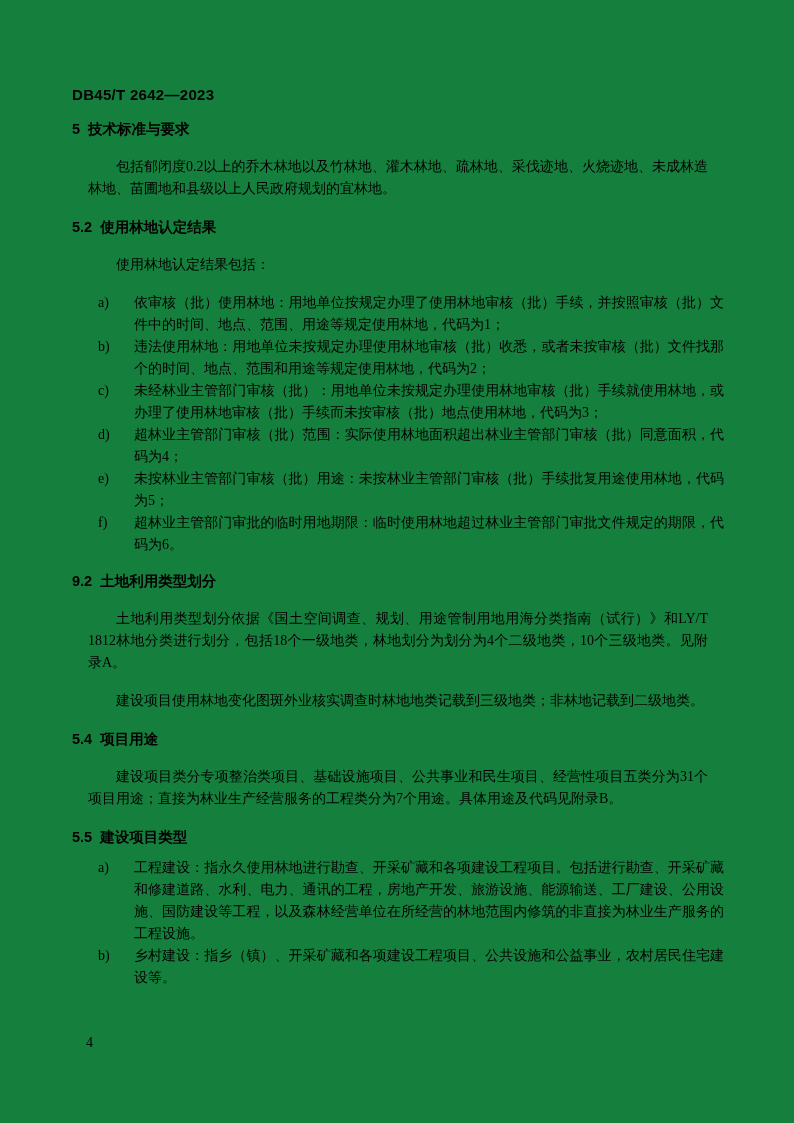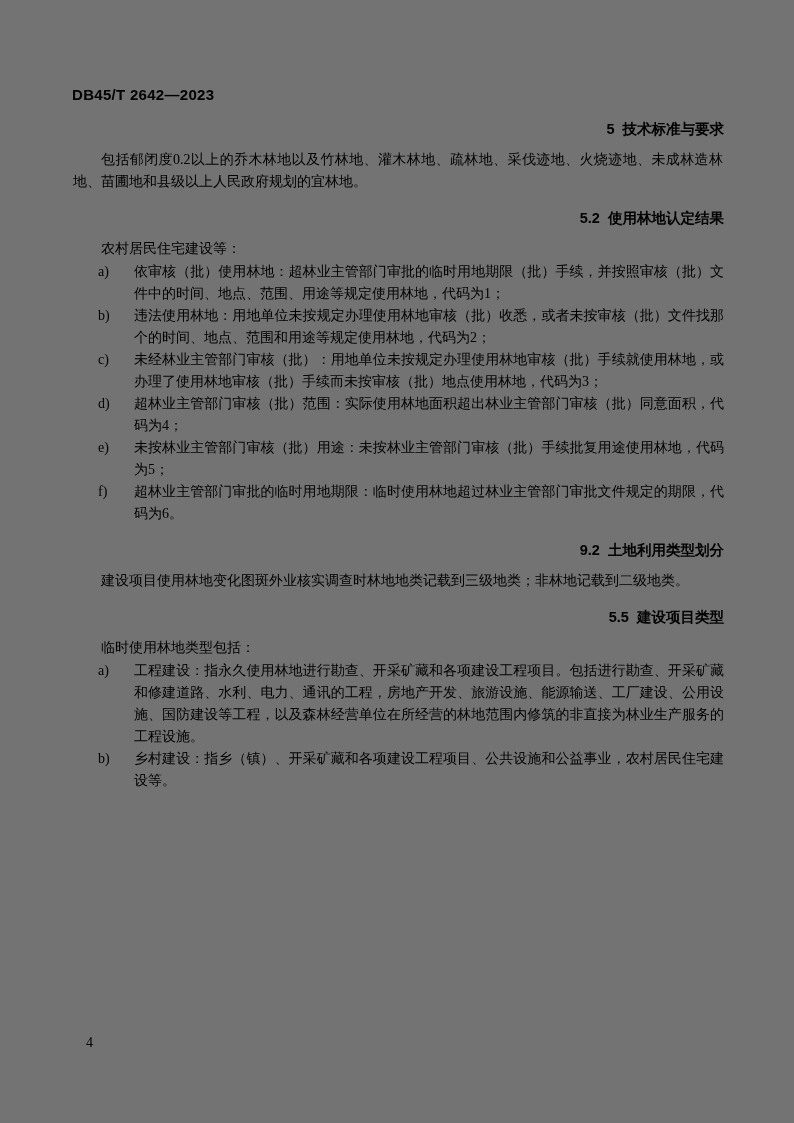--- a/index.html
+++ b/index.html
@@ -8,21 +8,21 @@
     width: 794px;
     height: 1123px;
     font-family: "Liberation Serif", "DejaVu Serif", serif;
     color: #000000;
     -webkit-font-smoothing: antialiased;
   }
   .page {
     position: relative;
     width: 794px;
     height: 1123px;
-    background: #737373;
+    background: #15803d;
     overflow: hidden;
   }
   .doc-header {
     position: absolute;
     top: 86px;
     left: 72px;
     right: 70px;
   }
   .doc-code {
     font-family: "Liberation Sans", "DejaVu Sans", sans-serif;
@@ -39,26 +39,26 @@
     line-height: 22px;
     text-align: justify;
   }
   .sec-title {
     font-family: "Liberation Sans", "DejaVu Sans", sans-serif;
     font-size: 14.5px;
     font-weight: 700;
     line-height: 22px;
     margin: 14px 0 9px 0;
     white-space: pre-wrap;
-    text-align: right;
+    text-align: left;
   }
   .sec-title.first { margin-top: 0; }
   .para {
     text-indent: 2em;
-    margin: 1px;
+    margin: 16px;
   }
   .list {
     margin: 0;
   }
   .list-item {
     display: flex;
     margin-left: 26px;
   }
   .li-label {
     flex: 0 0 36px;
@@ -87,25 +87,25 @@
   <div class="doc-body">
 
     <h2 class="sec-title first">5  技术标准与要求</h2>
 
     <section>
       <p class="para">包括郁闭度0.2以上的乔木林地以及竹林地、灌木林地、疏林地、采伐迹地、火烧迹地、未成林造林地、苗圃地和县级以上人民政府规划的宜林地。</p>
     </section>
 
     <section>
       <h3 class="sec-title">5.2  使用林地认定结果</h3>
-      <p class="para">农村居民住宅建设等：</p>
+      <p class="para">使用林地认定结果包括：</p>
       <div class="list">
         <div class="list-item">
           <span class="li-label">a)</span>
-          <span class="li-text">依审核（批）使用林地：超林业主管部门审批的临时用地期限（批）手续，并按照审核（批）文件中的时间、地点、范围、用途等规定使用林地，代码为1；</span>
+          <span class="li-text">依审核（批）使用林地：用地单位按规定办理了使用林地审核（批）手续，并按照审核（批）文件中的时间、地点、范围、用途等规定使用林地，代码为1；</span>
         </div>
         <div class="list-item">
           <span class="li-label">b)</span>
           <span class="li-text">违法使用林地：用地单位未按规定办理使用林地审核（批）收悉，或者未按审核（批）文件找那个的时间、地点、范围和用途等规定使用林地，代码为2；</span>
         </div>
         <div class="list-item">
           <span class="li-label">c)</span>
           <span class="li-text">未经林业主管部门审核（批）：用地单位未按规定办理使用林地审核（批）手续就使用林地，或办理了使用林地审核（批）手续而未按审核（批）地点使用林地，代码为3；</span>
         </div>
         <div class="list-item">
@@ -118,29 +118,31 @@
         </div>
         <div class="list-item">
           <span class="li-label">f)</span>
           <span class="li-text">超林业主管部门审批的临时用地期限：临时使用林地超过林业主管部门审批文件规定的期限，代码为6。</span>
         </div>
       </div>
     </section>
 
     <section>
       <h3 class="sec-title">9.2  土地利用类型划分</h3>
+      <p class="para">土地利用类型划分依据《国土空间调查、规划、用途管制用地用海分类指南（试行）》和LY/T 1812林地分类进行划分，包括18个一级地类，林地划分为划分为4个二级地类，10个三级地类。见附录A。</p>
       <p class="para">建设项目使用林地变化图斑外业核实调查时林地地类记载到三级地类；非林地记载到二级地类。</p>
     </section>
 
     <section>
+      <h3 class="sec-title">5.4  项目用途</h3>
+      <p class="para">建设项目类分专项整治类项目、基础设施项目、公共事业和民生项目、经营性项目五类分为31个项目用途；直接为林业生产经营服务的工程类分为7个用途。具体用途及代码见附录B。</p>
     </section>
 
     <section>
       <h3 class="sec-title">5.5  建设项目类型</h3>
-      <p class="para">临时使用林地类型包括：</p>
       <div class="list">
         <div class="list-item">
           <span class="li-label">a)</span>
           <span class="li-text">工程建设：指永久使用林地进行勘查、开采矿藏和各项建设工程项目。包括进行勘查、开采矿藏和修建道路、水利、电力、通讯的工程，房地产开发、旅游设施、能源输送、工厂建设、公用设施、国防建设等工程，以及森林经营单位在所经营的林地范围内修筑的非直接为林业生产服务的工程设施。</span>
         </div>
         <div class="list-item">
           <span class="li-label">b)</span>
           <span class="li-text">乡村建设：指乡（镇）、开采矿藏和各项建设工程项目、公共设施和公益事业，农村居民住宅建设等。</span>
         </div>
       </div>

